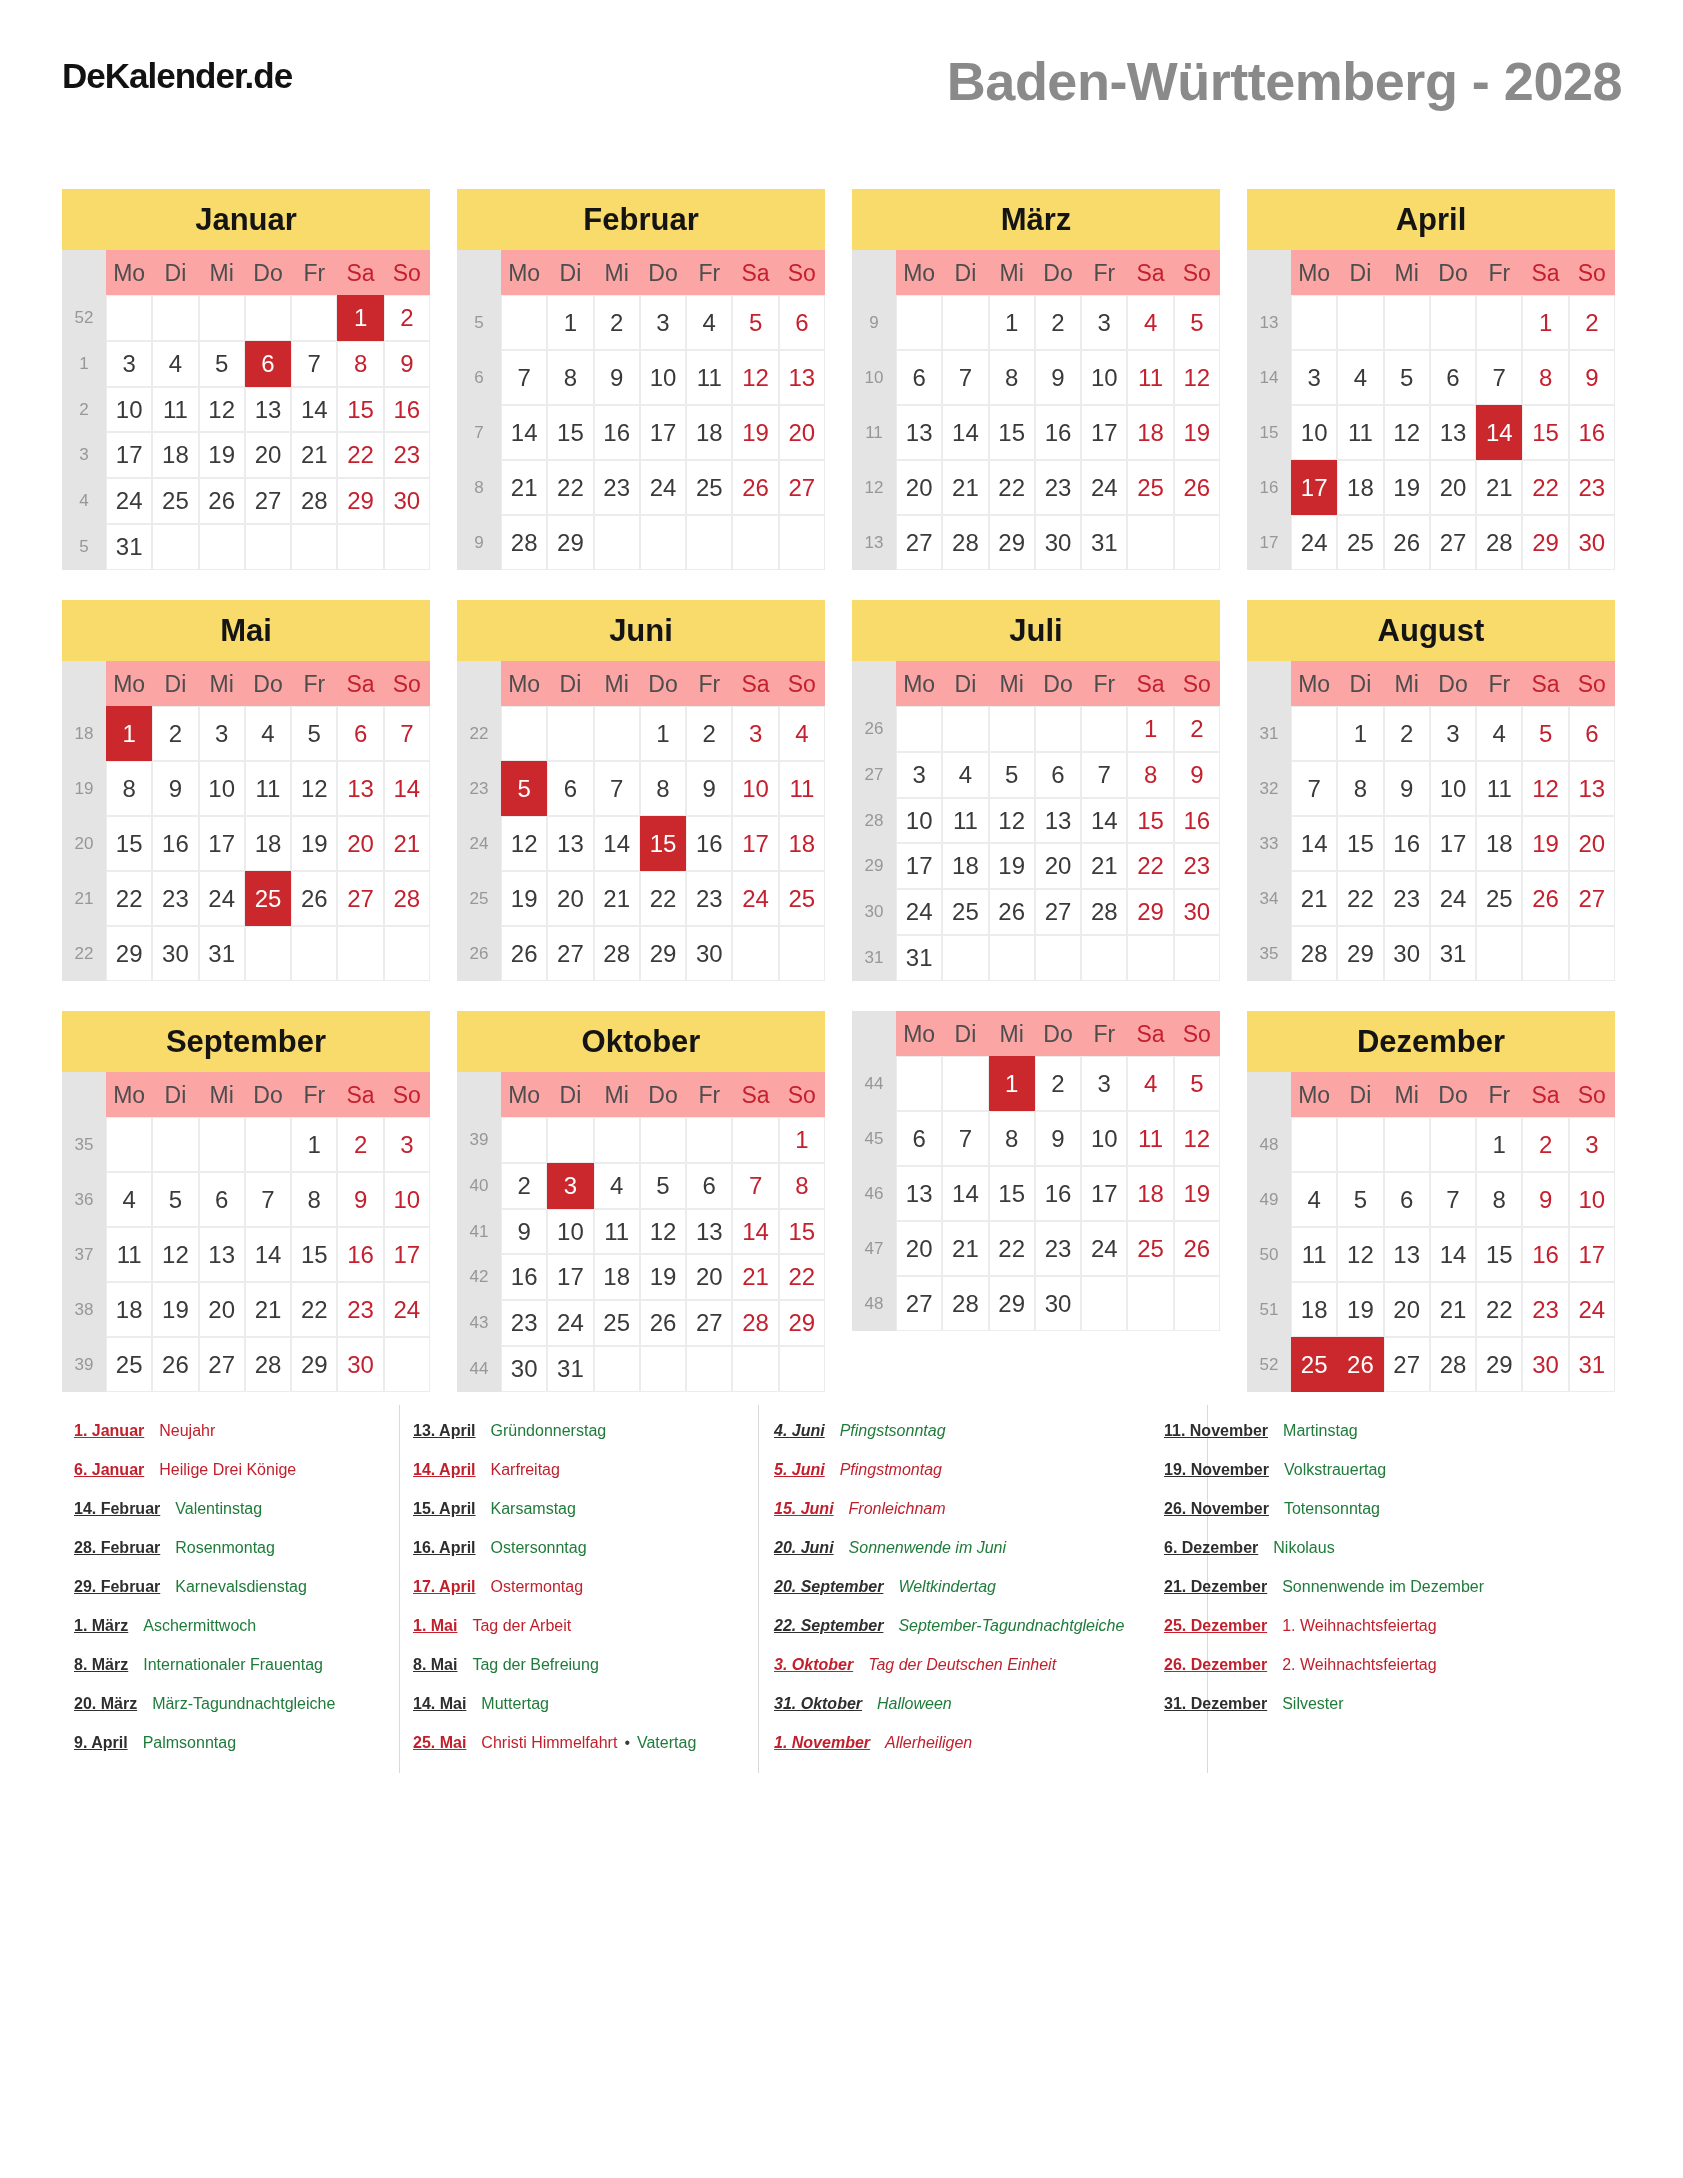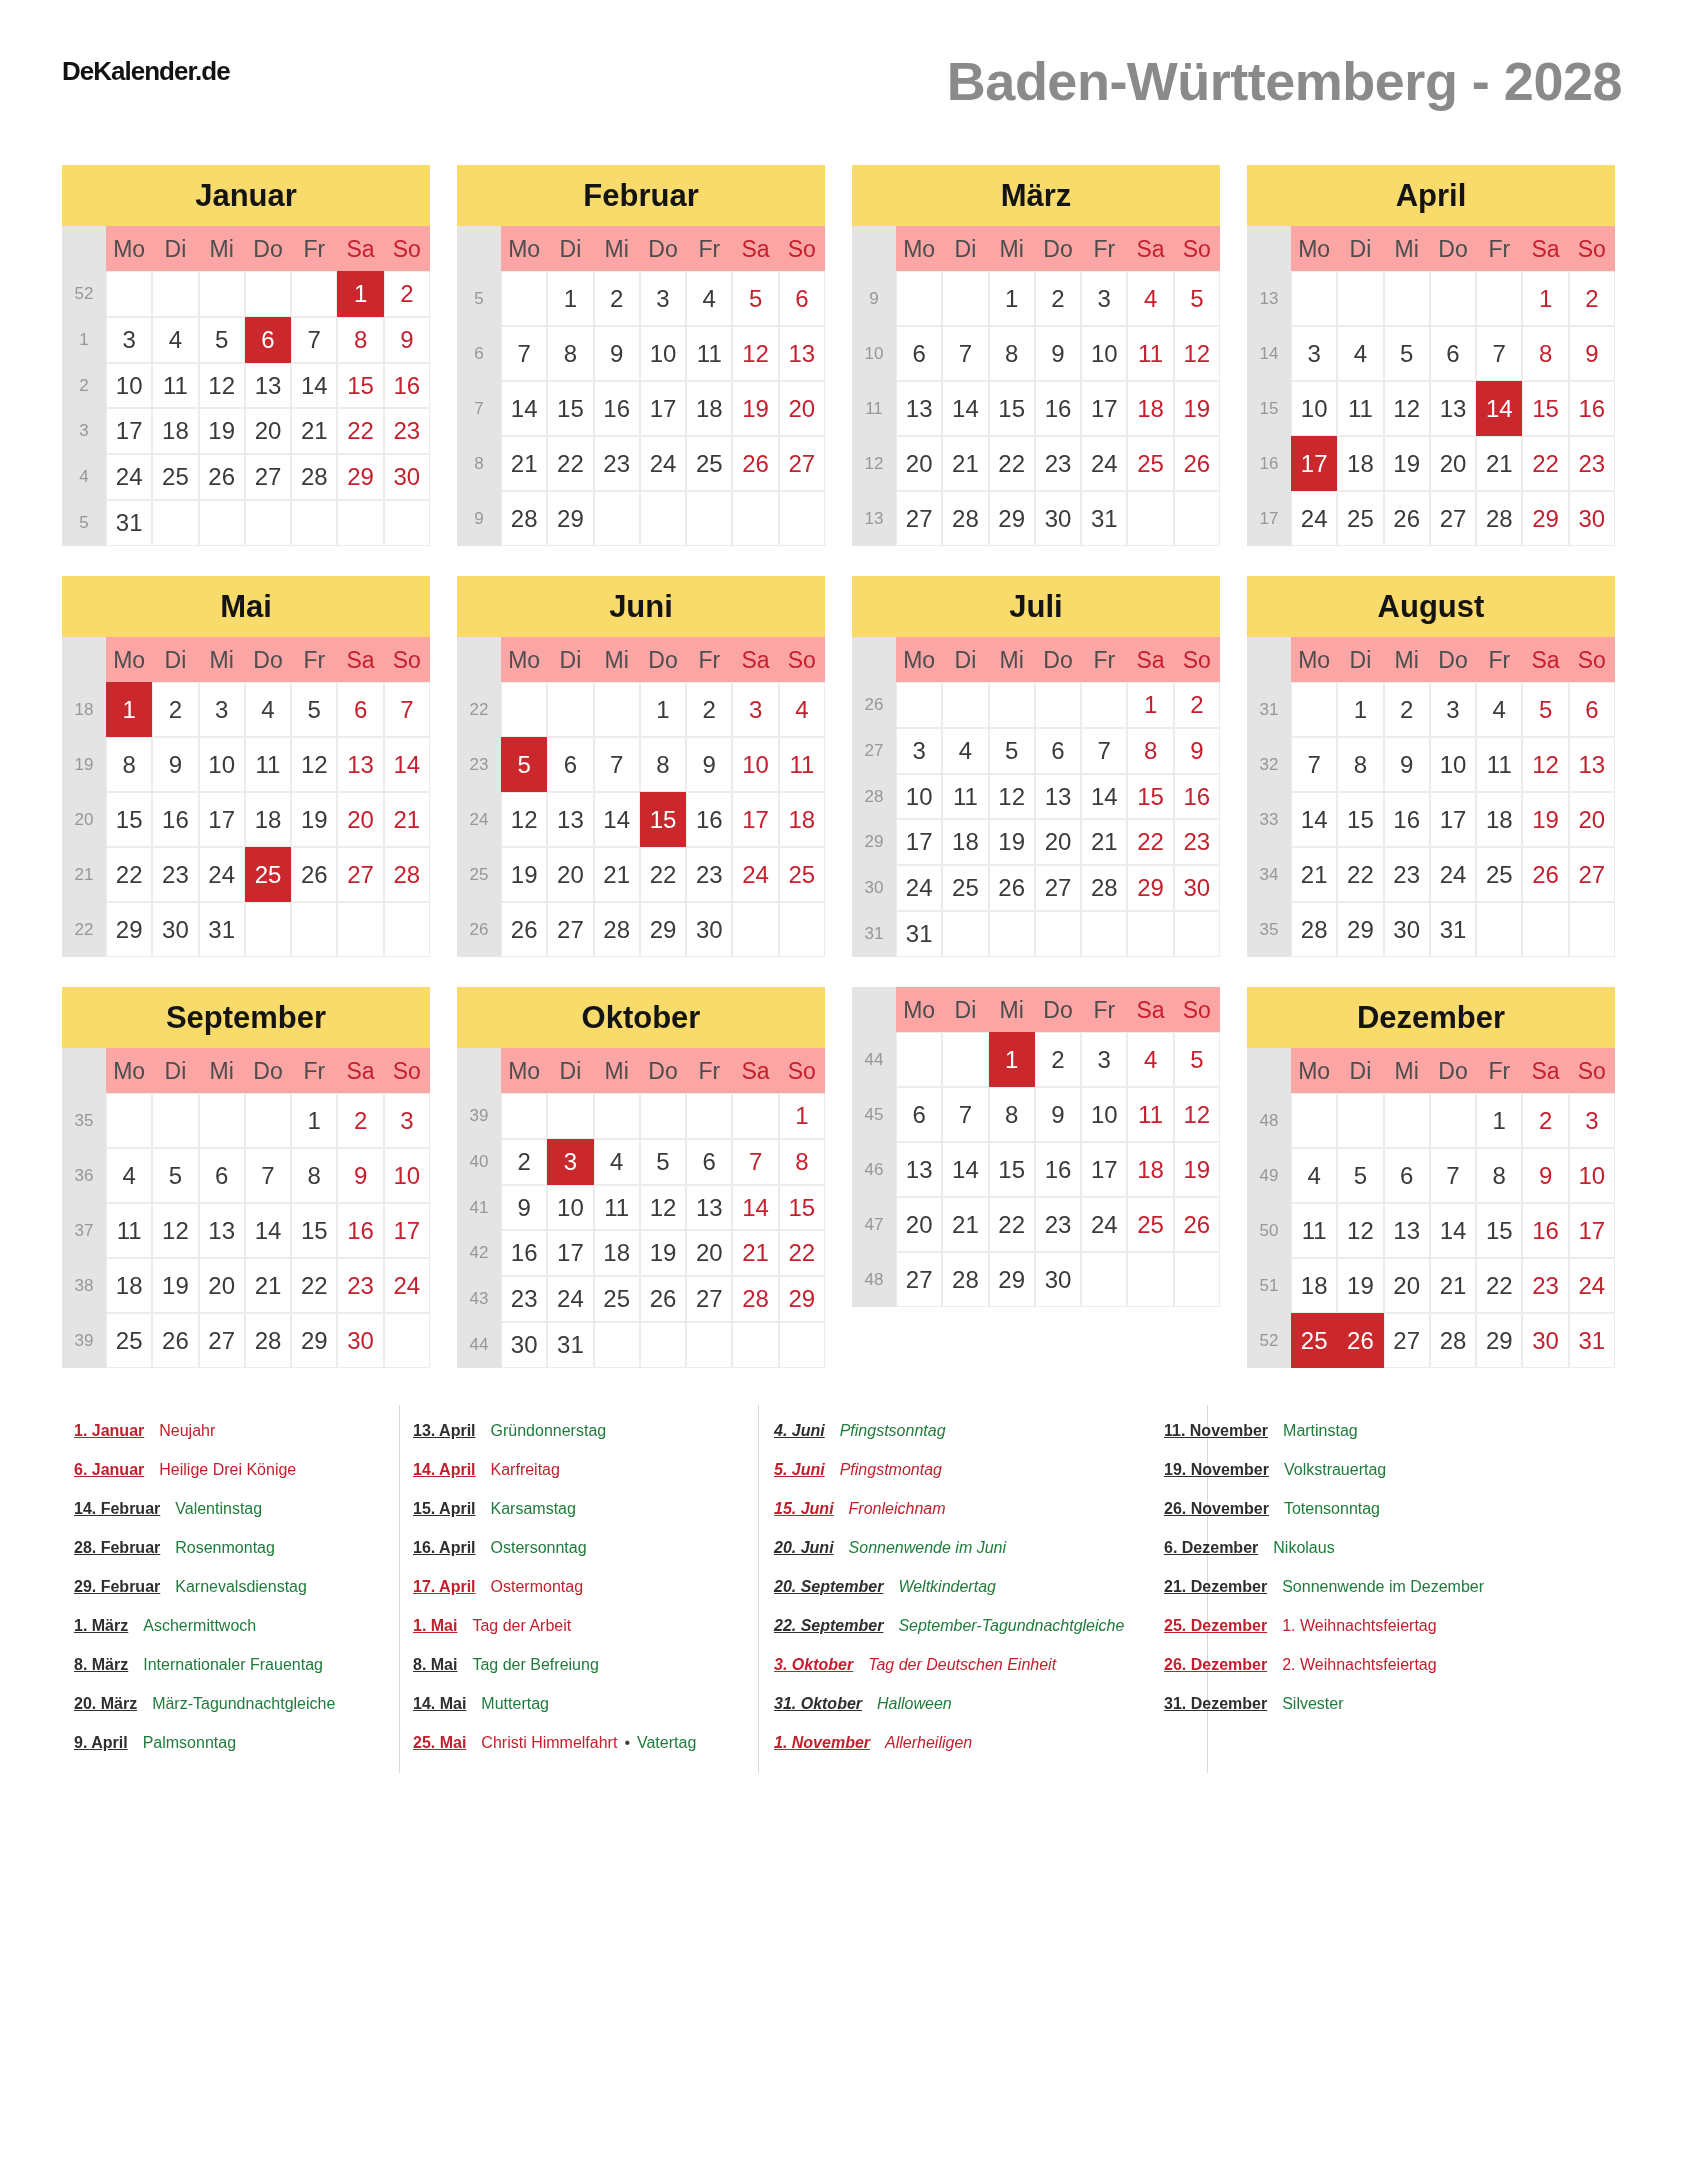--- a/index.html
+++ b/index.html
@@ -1,24 +1,24 @@
 <!DOCTYPE html>
 <html style="--month-header-bg: #F9DB6B; --holiday-bg: #CA282C; --weekend-text: #C5202E; --legend-red: #C11F2B; --legend-green: #1F7B3A;"><head>
 <meta charset="utf-8">
 <style>
   html,body{margin:0;padding:0;background:#ffffff;}
   .page{position:relative;width:1683px;height:2178px;background:#fff;overflow:hidden;
         font-family:"Liberation Sans","DejaVu Sans",sans-serif;}
 
-  .logo{position:absolute;left:62px;top:56px;font-size:26px;font-weight:bold;
+  .logo{position:absolute;left:62px;top:56px;font-size:35px;font-weight:bold;
         color:#121212;letter-spacing:-1px;}
   .year-title{position:absolute;right:61px;top:50px;font-size:54px;font-weight:bold;
         color:#8a8a8a;letter-spacing:-0.5px;}
 
-  .months{position:absolute;left:62px;top:165px;display:grid;
+  .months{position:absolute;left:62px;top:189px;display:grid;
           grid-template-columns:repeat(4,368px);column-gap:27px;row-gap:30px;}
   .month{width:368px;height:381px;}
   .mtitle{height:61px;background:var(--month-header-bg,#F9DB6B);text-align:center;
           font-size:31px;font-weight:bold;line-height:62px;color:#141414;}
   .mhead{height:45px;background:#fca5a5;display:grid;grid-template-columns:44px repeat(7,1fr);}
   .mhead .spacer{background:#E4E4E4;}
   .dh{text-align:center;line-height:46px;font-size:23px;color:#4d4d4d;}
   .dh.we{color:var(--weekend-text,#C5202E);}
   .weeks{height:275px;display:grid;grid-template-columns:44px repeat(7,1fr);}
   .wn{background:#E4E4E4;color:#979797;font-size:17px;

